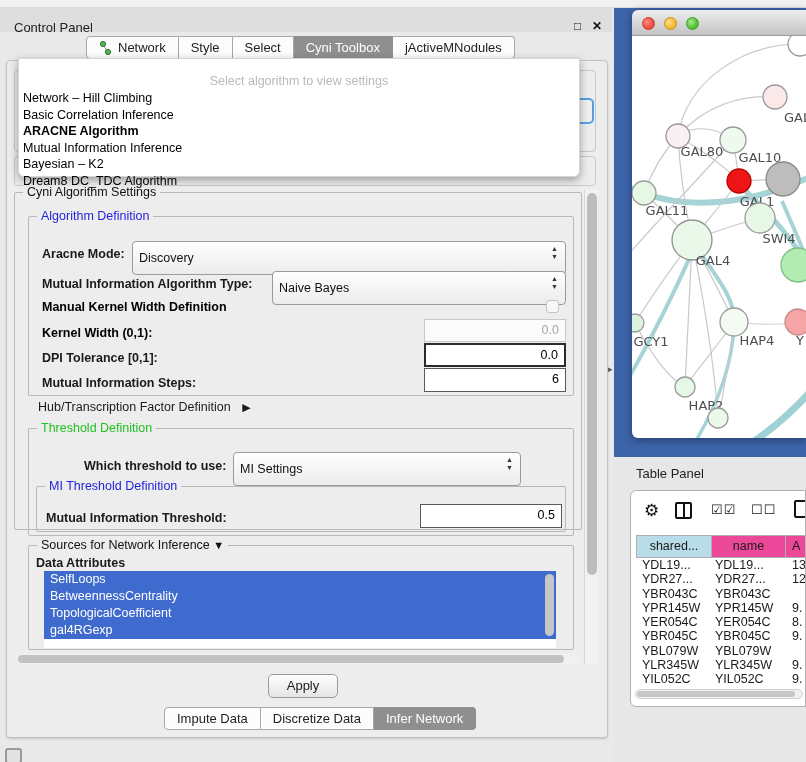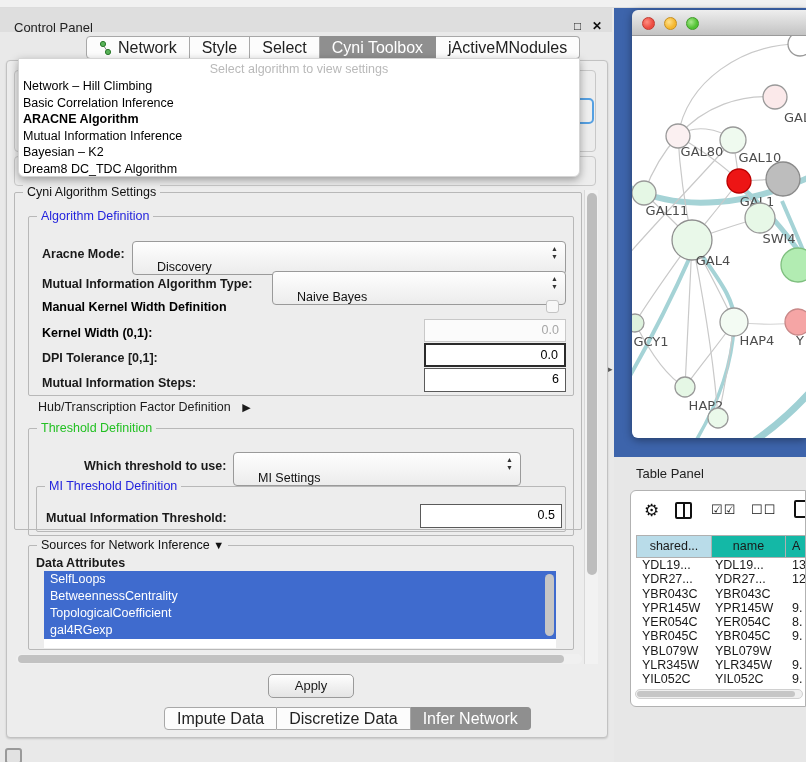--- a/index.html
+++ b/index.html
@@ -9,75 +9,75 @@
 
   
   #top-strip { left:0; top:0; width:806px; height:8px; background:#f1f1f1; border-bottom:1px solid #dcdcdc; }
   #cp-titlebar { left:0; top:8px; width:612px; height:24px; background:#dedede; }
   #cp-title { left:14px; top:12px; font-size:13px; color:#222; }
   #cp-float { left:574px; top:11px; font-size:12px; color:#222; cursor:default; }
   #cp-close { left:592px; top:11px; font-size:12px; font-weight:bold; color:#111; cursor:default; }
 
   
   .tabbar { display:flex; height:23px; }
-  .tab { display:flex; align-items:center; justify-content:center; padding:0 12px; font-size:16px;
+  .tab { display:flex; align-items:center; justify-content:center; padding:0 12px; font-size:13px;
          background:#fcfcfc; border:1px solid #a8a8a8; border-left:none; color:#222; white-space:nowrap; }
   .tab:first-child { border-left:1px solid #a8a8a8; border-radius:4px 0 0 4px; }
   .tab:last-child { border-radius:0 4px 4px 0; }
   .tab.selected { background:#8f8f8f; color:#fff; border-color:#8f8f8f; }
   #tabbar { left:86px; top:36px; }
   #bottom-tabbar { left:164px; top:707px; }
   .net-glyph { width:13px; height:14px; margin-right:6px; }
 
   
   #outer-panel { left:6px; top:60px; width:602px; height:678px; background:#ededed;
                  border:1px solid #c2c2c2; border-radius:4px; box-shadow:0 1px 2px rgba(0,0,0,.15); }
   .hidden-group1 { left:14px; top:70px; width:582px; height:82px; border:1px solid #c8c8c8; border-radius:4px; }
   .hidden-group2 { left:14px; top:156px; width:582px; height:30px; border:1px solid #c8c8c8; border-radius:4px; }
   #hidden-combo { left:570px; top:98px; width:24px; height:26px; border:2px solid #55a0e2; border-radius:5px; background:#efefef; }
 
   
   #algo-popup { left:18px; top:58px; width:562px; height:119px; background:#ffffff; z-index:40;
-                border:1px solid #d5d5d5; border-radius:0 0 6px 6px; box-shadow:0 3px 9px rgba(0,0,0,.35); padding-top:2px; }
+                border:1px solid #d5d5d5; border-radius:0 0 6px 6px; box-shadow:0 3px 9px rgba(0,0,0,.35); padding-top:14px; }
   #algo-prompt { text-align:center; color:#b9b9b9; font-size:12.5px; height:17px; line-height:17px; }
   .dd-item { height:16.5px; line-height:16.5px; font-size:12.5px; padding-left:4px; color:#000; }
   .dd-item.bold { font-weight:bold; }
 
   
   .group { position:absolute; border:1px solid #b8b8b8; border-radius:2px; }
   .legend { position:absolute; top:-8px; left:8px; background:#ededed; padding:0 4px; font-size:12.5px; white-space:nowrap; }
   .legend.blue  { color:#2323dd; }
   .legend.green { color:#23c023; }
 
   
   .lbl  { position:absolute; font-size:12.5px; font-weight:bold; white-space:nowrap; }
   .lbl.dis { color:#000000; }
   .combo { position:absolute; height:34px; border:1px solid #9a9a9a; border-radius:4px;
-           background:linear-gradient(#fefefe,#ececec); font-size:12.5px; display:flex; align-items:flex-end;
-           padding-left:24px; color:#111; }
+           background:linear-gradient(#fefefe,#ececec); font-size:12.5px; display:flex; align-items:center;
+           padding-left:6px; color:#111; }
   .combo .arrows { position:absolute; right:7px; top:3px; font-size:7px; line-height:8px; color:#333; text-align:center; }
   .field { position:absolute; height:23px; font-size:12.5px; text-align:right; padding:0 6px; line-height:21px; background:#fff; }
   .field.dis { background:#fbfbfb; border:1px solid #c8c8c8; color:#a6a6a6; }
   .field.hot { border:2px solid #2b2b2b; height:24px; color:#000; }
   .field.thin { border:1px solid #5a5a5a; height:24px; color:#000; }
   #manual-checkbox { left:546px; top:300px; width:13px; height:13px; border:1px solid #c4c4c4; border-radius:3px; background:#f7f7f7; }
   .tri { font-size:11px; }
 
   
   #attr-list { left:44px; top:571px; width:512px; height:77px; background:#fff; overflow:hidden; position:absolute; }
   .attr-item { height:17px; line-height:17px; background:#3f6bce; color:#fff; font-size:12.5px; padding-left:6px; }
   #attr-vscroll { position:absolute; right:2px; top:3px; width:9px; height:62px; background:#c6c6c6; border-radius:5px; }
 
   
   #main-vscroll { left:584px; top:190px; width:14px; height:474px; background:#f2f2f2; border-left:1px solid #d8d8d8; }
   #main-vscroll .thumb { position:absolute; left:2px; top:3px; width:10px; height:382px; background:#bdbdbd; border-radius:6px; }
   #main-hscroll { left:16px; top:654px; width:566px; height:10px; background:#f0f0f0; border-radius:5px; }
   #main-hscroll .thumb { position:absolute; left:2px; top:1px; width:546px; height:8px; background:#c2c2c2; border-radius:4px; }
 
-  #apply-btn { left:268px; top:674px; width:86px; height:24px; border:1px solid #9a9a9a; border-radius:5px;
+  #apply-btn { left:268px; top:674px; width:70px; height:24px; border:1px solid #9a9a9a; border-radius:5px;
                background:linear-gradient(#fefefe,#e4e4e4); font-size:13px; text-align:center; line-height:22px; }
 
   #mini-icon { left:5px; top:748px; width:17px; height:16px; border:2px solid #9a9a9a; border-radius:3px; background:#e2e2e2; }
   #splitter-arrow { left:608px; top:364px; font-size:9px; color:#555; }
 
   
   #desktop { left:614px; top:8px; width:192px; height:449px; background:#3d64ab; }
   #net-window { left:632px; top:10px; width:174px; height:428px; border-radius:6px 0 0 6px; overflow:hidden;
                 box-shadow:0 2px 8px rgba(0,0,0,.4); }
   #net-titlebar { height:26px; background:linear-gradient(#eeeeee,#c3c3c3); border-bottom:1px solid #9a9a9a; position:relative; }
@@ -94,21 +94,21 @@
   #table-window { left:630px; top:490px; width:176px; height:217px; background:#fff; border:1px solid #b2b2b2;
                   border-radius:6px 0 0 6px; overflow:hidden; }
   .tw-toolbar { position:absolute; left:0; top:6px; width:176px; height:32px; }
   #gear-ic { position:absolute; left:13px; top:3px; font-size:17px; color:#111; }
   #split-ic { position:absolute; left:44px; top:5px; width:17px; height:17px; border:2px solid #111; border-radius:2px; }
   #split-ic::after { content:""; position:absolute; left:6px; top:0; width:2px; height:13px; background:#111; }
   #checks-ic { position:absolute; left:80px; top:5px; font-size:13px; letter-spacing:1px; color:#111; }
   #boxes-ic  { position:absolute; left:120px; top:5px; font-size:13px; letter-spacing:1px; color:#111; }
   #doc-ic { position:absolute; left:163px; top:3px; width:15px; height:18px; border:2px solid #111; border-radius:2px; background:#fff; }
   .thead { position:absolute; left:5px; top:44px; width:171px; height:23px; display:flex; }
-  .th { border:1px solid #b0b0b0; border-left:none; font-size:12.5px; text-align:center; line-height:21px; background:#14b8a6; overflow:hidden; }
+  .th { border:1px solid #b0b0b0; border-left:none; font-size:12.5px; text-align:center; line-height:21px; background:#ec4899; overflow:hidden; }
   .th.c1 { border-left:1px solid #b0b0b0; width:76px; background:#b9dce9; }
   .th.c2 { width:74px; }
   .th.c3 { width:21px; text-align:left; padding-left:6px; }
   #tbody { position:absolute; left:5px; top:67px; width:171px; height:129px; overflow:hidden; font-size:12.5px; }
   .trow { height:14.3px; line-height:14.3px; display:flex; }
   .td1 { width:76px; padding-left:6px; } .td2 { width:74px; padding-left:3px; } .td3 { width:21px; padding-left:6px; }
   #tw-hscroll { position:absolute; left:4px; top:198px; width:168px; height:10px; background:#efefef; border:1px solid #d0d0d0; border-radius:5px; }
   #tw-hscroll .thumb { position:absolute; left:1px; top:1px; width:158px; height:6px; background:#c6c6c6; border-radius:3px; }
 </style>
 </head>

